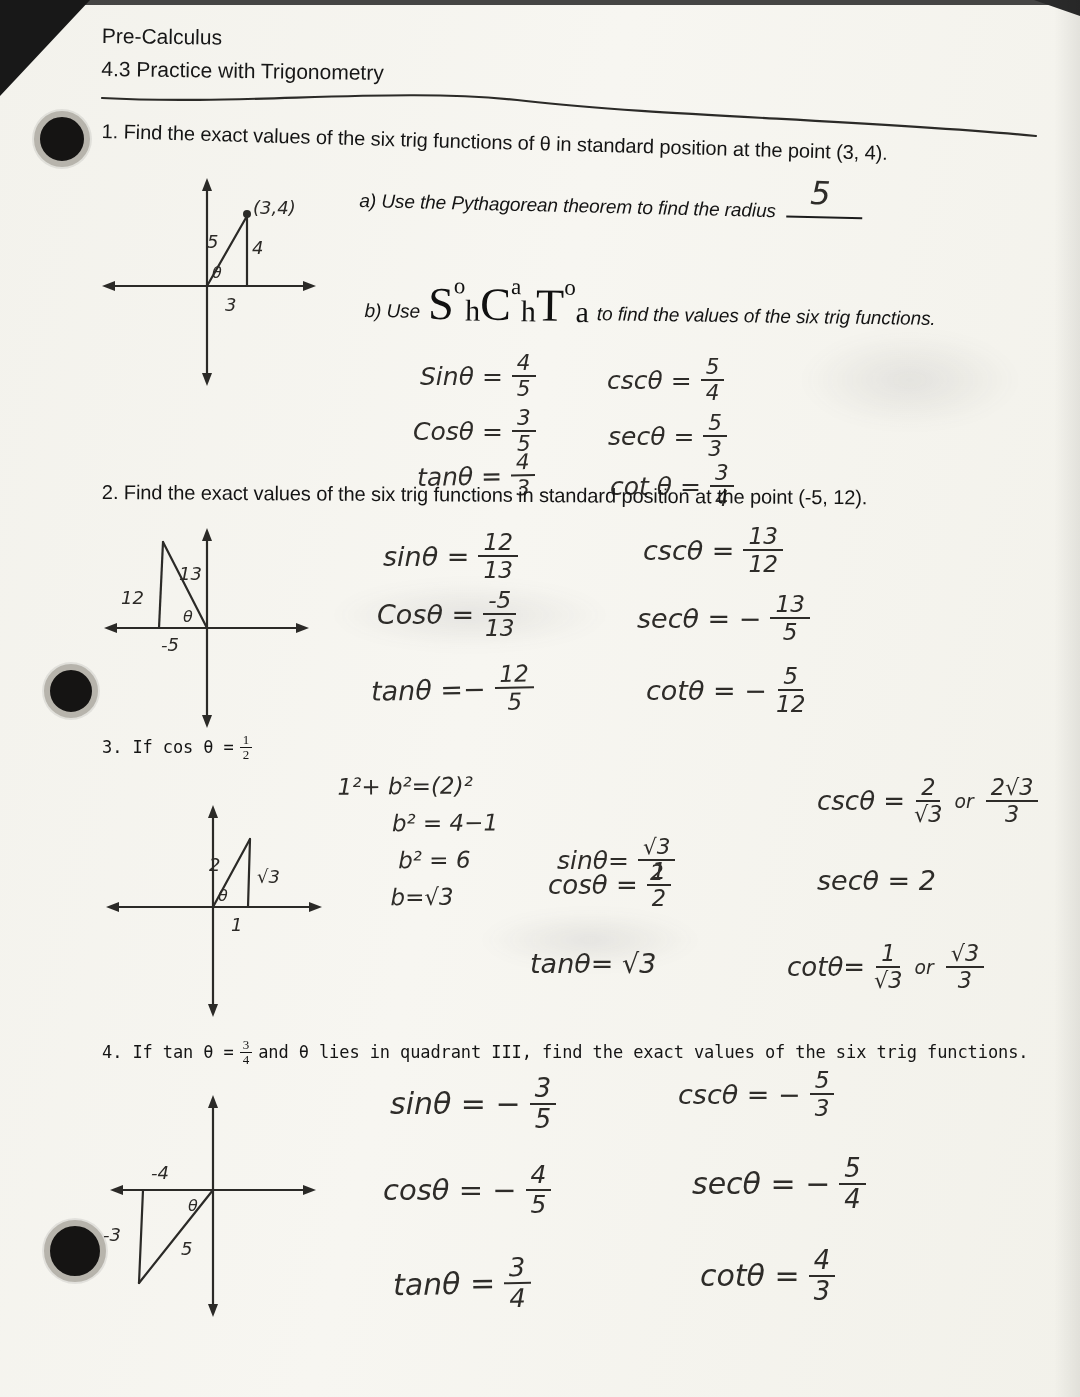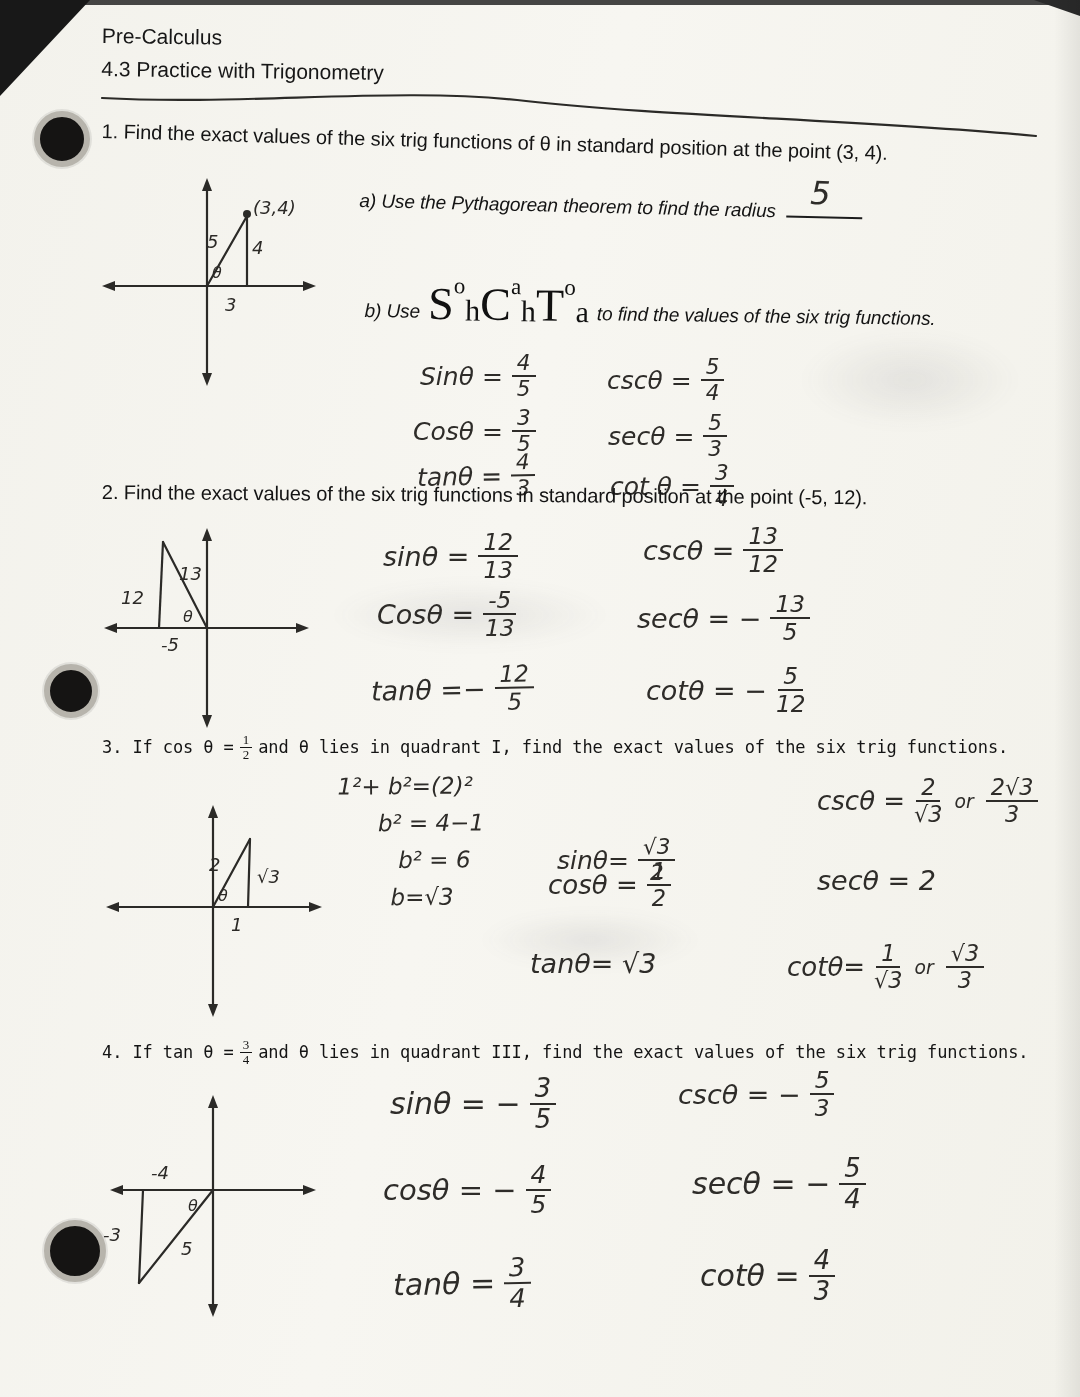--- a/index.html
+++ b/index.html
@@ -231,26 +231,25 @@
         <span class="den">12</span>
       </span>
   </div>
 
   <div class="printed mono" style="left:102px;top:733px;display:flex;align-items:center;">
     <span>3. If cos θ =</span>
     <span class="pfrac">
         <span class="num">1</span>
         <span class="den">2</span>
       </span>
-    <span>and θ lies in quadrant I, find the exact values of the six trig functions.</span>
   </div>
 
   <div class="worklines hw">
     <div style="margin-left:6px;">1²+ b²=(2)²</div>
-    <div style="margin-left:46px;">b² = 4−1</div>
+    <div style="margin-left:60px;">b² = 4−1</div>
     <div style="margin-left:66px;">b² = 6</div>
     <div style="margin-left:58px;">b=√3</div>
   </div>
 
   <svg class="graph" style="left:95px;top:795px;" width="235" height="230" viewBox="0 0 235 230">
     <line class="stroke" x1="118" y1="20" x2="118" y2="212"></line>
     <line class="stroke" x1="20" y1="112" x2="218" y2="112"></line>
     <polygon class="fillk" points="118,10 113,23 123,23"></polygon>
     <polygon class="fillk" points="118,222 113,209 123,209"></polygon>
     <polygon class="fillk" points="11,112 24,107 24,117"></polygon>

